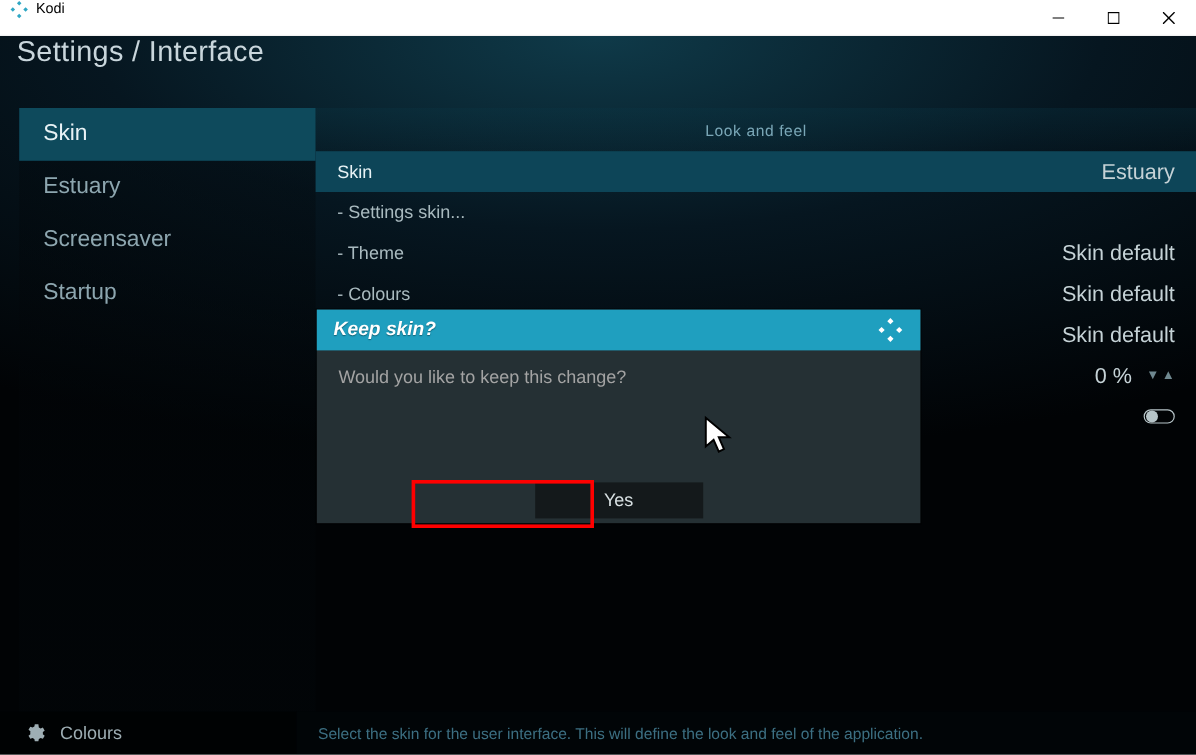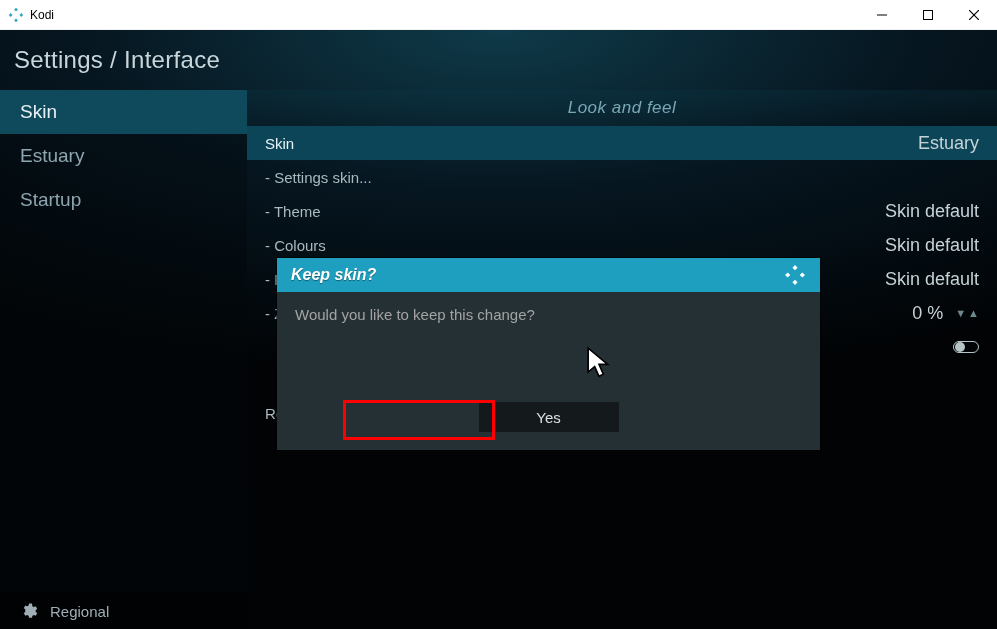--- a/index.html
+++ b/index.html
@@ -4,62 +4,61 @@
   <style>
     * { margin: 0; padding: 0; box-sizing: border-box; }
     body {
       width: 997px; height: 629px;
       background: #fff;
       font-family: "Segoe UI", Arial, sans-serif;
       overflow: hidden; position: relative;
     }
     
     .titlebar {
-      height: 30px; background: #fff; display: flex; align-items: center;
+      height: 30px; background: #fff; display: flex; 
       padding-left: 8px; border-bottom: 1px solid rgba(0,0,0,0.05);
     }
     .titlebar-icon { width: 16px; height: 16px; margin-right: 6px; display:flex; align-items:center; justify-content:center; }
     .titlebar-title { font-size: 12px; color: #000; }
     .win-controls { margin-left: auto; display: flex; }
     .win-btn { width: 46px; height: 30px; display: flex; align-items: center; justify-content: center; font-size: 14px; color:#000; }
     .win-btn svg { width: 10px; height: 10px; }
     
     .app {
       position: relative;
       width: 100%; height: 599px;
       background: radial-gradient(ellipse 140% 90% at 50% 0%, #0f3a49 0%, #061620 30%, #010305 65%);
       color: #d6dfe3;
     }
     .header {
-      height: 60px; display: flex; align-items: center; padding: 0 14px;
+      height: 60px; display: flex; padding: 0 14px;
     }
     .breadcrumb { font-size: 24px; font-weight: 300; color: #c9d6dc; letter-spacing: .3px; }
     .clock { margin-left: auto; font-size: 34px; font-weight: 300; color: #cdd8dc; letter-spacing: 2px; }
-    .body { position: absolute; top: 60px; left: 0; right: 0; bottom: 36px; display: flex; }
+    .body { position: absolute; top: 60px; left: 0; right: 0; bottom: 36px; display: flex; padding-left: 16px; }
     .sidebar {
       width: 247px; background: linear-gradient(180deg, rgba(2,6,9,.3), rgba(2,6,9,.55));
       padding-top: 0;
     }
     .side-item {
       height: 44px; display: flex; align-items: center; padding: 0 20px;
       font-size: 19px; color: #8da6af; cursor: default;
     }
     .side-item.active { background: #0e4a5c; color: #e8f2f5; }
     .side-footer {
       position: absolute; bottom: 0; left: 0; width: 247px; height: 36px;
       display: flex; align-items: center; padding: 0 20px; color: #9eaeb4; font-size: 15px;
       background: rgba(0,0,0,.25);
     }
     .gear { width: 18px; height: 18px; margin-right: 12px; display:flex; align-items:center; justify-content:center; }
     .content { flex: 1; position: relative; }
     .section-header {
       height: 36px; display: flex; align-items: center; justify-content: center;
-      color: #7aa7b7; font-size: 17px; letter-spacing: .5px;
+      color: #7aa7b7; font-size: 13px; letter-spacing: .5px;
       background: linear-gradient(180deg, rgba(10,55,70,.3), rgba(5,30,40,.1));
-      font-style: italic;
     }
     .row {
       height: 34px; display: flex; align-items: center; padding: 0 18px 0 18px;
       color: #a9babf; font-size: 15px; position: relative;
     }
     .row.selected { background: #0d4558; color: #e7f2f5; }
     .row .value { margin-left: auto; color: #c5d2d6; font-size: 18px; }
     .row .spinner { margin-left: 12px; display:flex; gap:2px; align-items:center; }
     .row .chev { font-size: 11px; color:#6f8890; }
     .toggle {
@@ -70,31 +69,31 @@
       content:""; position:absolute; left:1px; top:0px; width:10px; height:10px;
       border-radius:50%; background:#b6c4c8;
     }
     .footer-help {
       position: absolute; bottom: 0; left: 247px; right: 0; height: 36px;
       display: flex; align-items: center; padding: 0 18px; color:#3c6f82; font-size: 13px;
       background: rgba(3,10,14,.3);
     }
     
     .dialog {
-      position: absolute; left: 277px; top: 228px; width: 543px;
+      position: absolute; left: 264px; top: 228px; width: 503px;
       background: #253034; box-shadow: 0 0 0 1px rgba(0,0,0,.5);
     }
     .dialog-title {
       height: 34px; background: #1f9fbf; color: #fff; font-weight: 700; font-size: 16px;
       display: flex; align-items: center; padding: 0 14px; font-style: italic;
       text-shadow: 0 1px 1px rgba(0,0,0,.4);
     }
     .dialog-title .kodi-mark { margin-left: auto; width:22px; height:22px; }
     .dialog-body { padding: 14px 18px 18px; color: #a3a3a3; font-size: 15px; min-height: 110px; }
-    .dialog-buttons { display: flex; gap: 4px; justify-content: center; padding: 0 18px 18px; }
+    .dialog-buttons { display: flex; gap: 4px; justify-content: center; padding: 0 18px 4px; }
     .dbtn {
       width: 140px; height: 30px; background: #14191b; color: #d9e1e3; font-size: 15px;
       display: flex; align-items: center; justify-content: center;
     }
     .highlight-box {
       position: absolute; border: 3px solid #ff0000; pointer-events: none;
     }
     
     .cursor {
       position: absolute; width: 26px; height: 32px; pointer-events:none;
@@ -143,20 +142,23 @@
 
   <div class="body">
     <div class="sidebar">
       <div class="side-item active">
           <span>Skin</span>
         </div>
       <div class="side-item">
           <span>Estuary</span>
         </div>
       <div class="side-item">
+          <span>Screensaver</span>
+        </div>
+      <div class="side-item">
           <span>Startup</span>
         </div>
     </div>
 
     <div class="content">
       <div class="section-header">Look and feel</div>
 
       <div class="row selected">
         <span>Skin</span>
         <span class="value">Estuary</span>
@@ -193,22 +195,23 @@
       </div>
     </div>
   </div>
 
   <div class="side-footer">
     <span class="gear">
       <svg viewBox="0 0 24 24" fill="#9eaeb4">
           <path d="M12 8a4 4 0 1 0 0 8 4 4 0 0 0 0-8zm9 4a7.9 7.9 0 0 0-.1-1.2l2.1-1.6-2-3.4-2.5 1a8 8 0 0 0-2-1.2L16 2h-4l-.5 2.6a8 8 0 0 0-2 1.2l-2.5-1-2 3.4 2.1 1.6A7.9 7.9 0 0 0 7 12c0 .4 0 .8.1 1.2L5 14.8l2 3.4 2.5-1c.6.5 1.3.9 2 1.2L12 21h4l.5-2.6c.7-.3 1.4-.7 2-1.2l2.5 1 2-3.4-2.1-1.6c.1-.4.1-.8.1-1.2z"></path>
         </svg>
     </span>
-    <span>Regional</span>
-  </div>
+    <span>Colours</span>
+  </div>
+  <div class="footer-help">Select the skin for the user interface. This will define the look and feel of the application.</div>
 
   <div class="dialog">
     <div class="dialog-title">
       <span>Keep skin?</span>
       <span class="kodi-mark">
         <svg viewBox="0 0 24 24" fill="#fff">
             <rect x="10" y="2" width="4" height="4" transform="rotate(45 12 4)"></rect>
             <rect x="2" y="10" width="4" height="4" transform="rotate(45 4 12)"></rect>
             <rect x="18" y="10" width="4" height="4" transform="rotate(45 20 12)"></rect>
             <rect x="10" y="18" width="4" height="4" transform="rotate(45 12 20)"></rect>

